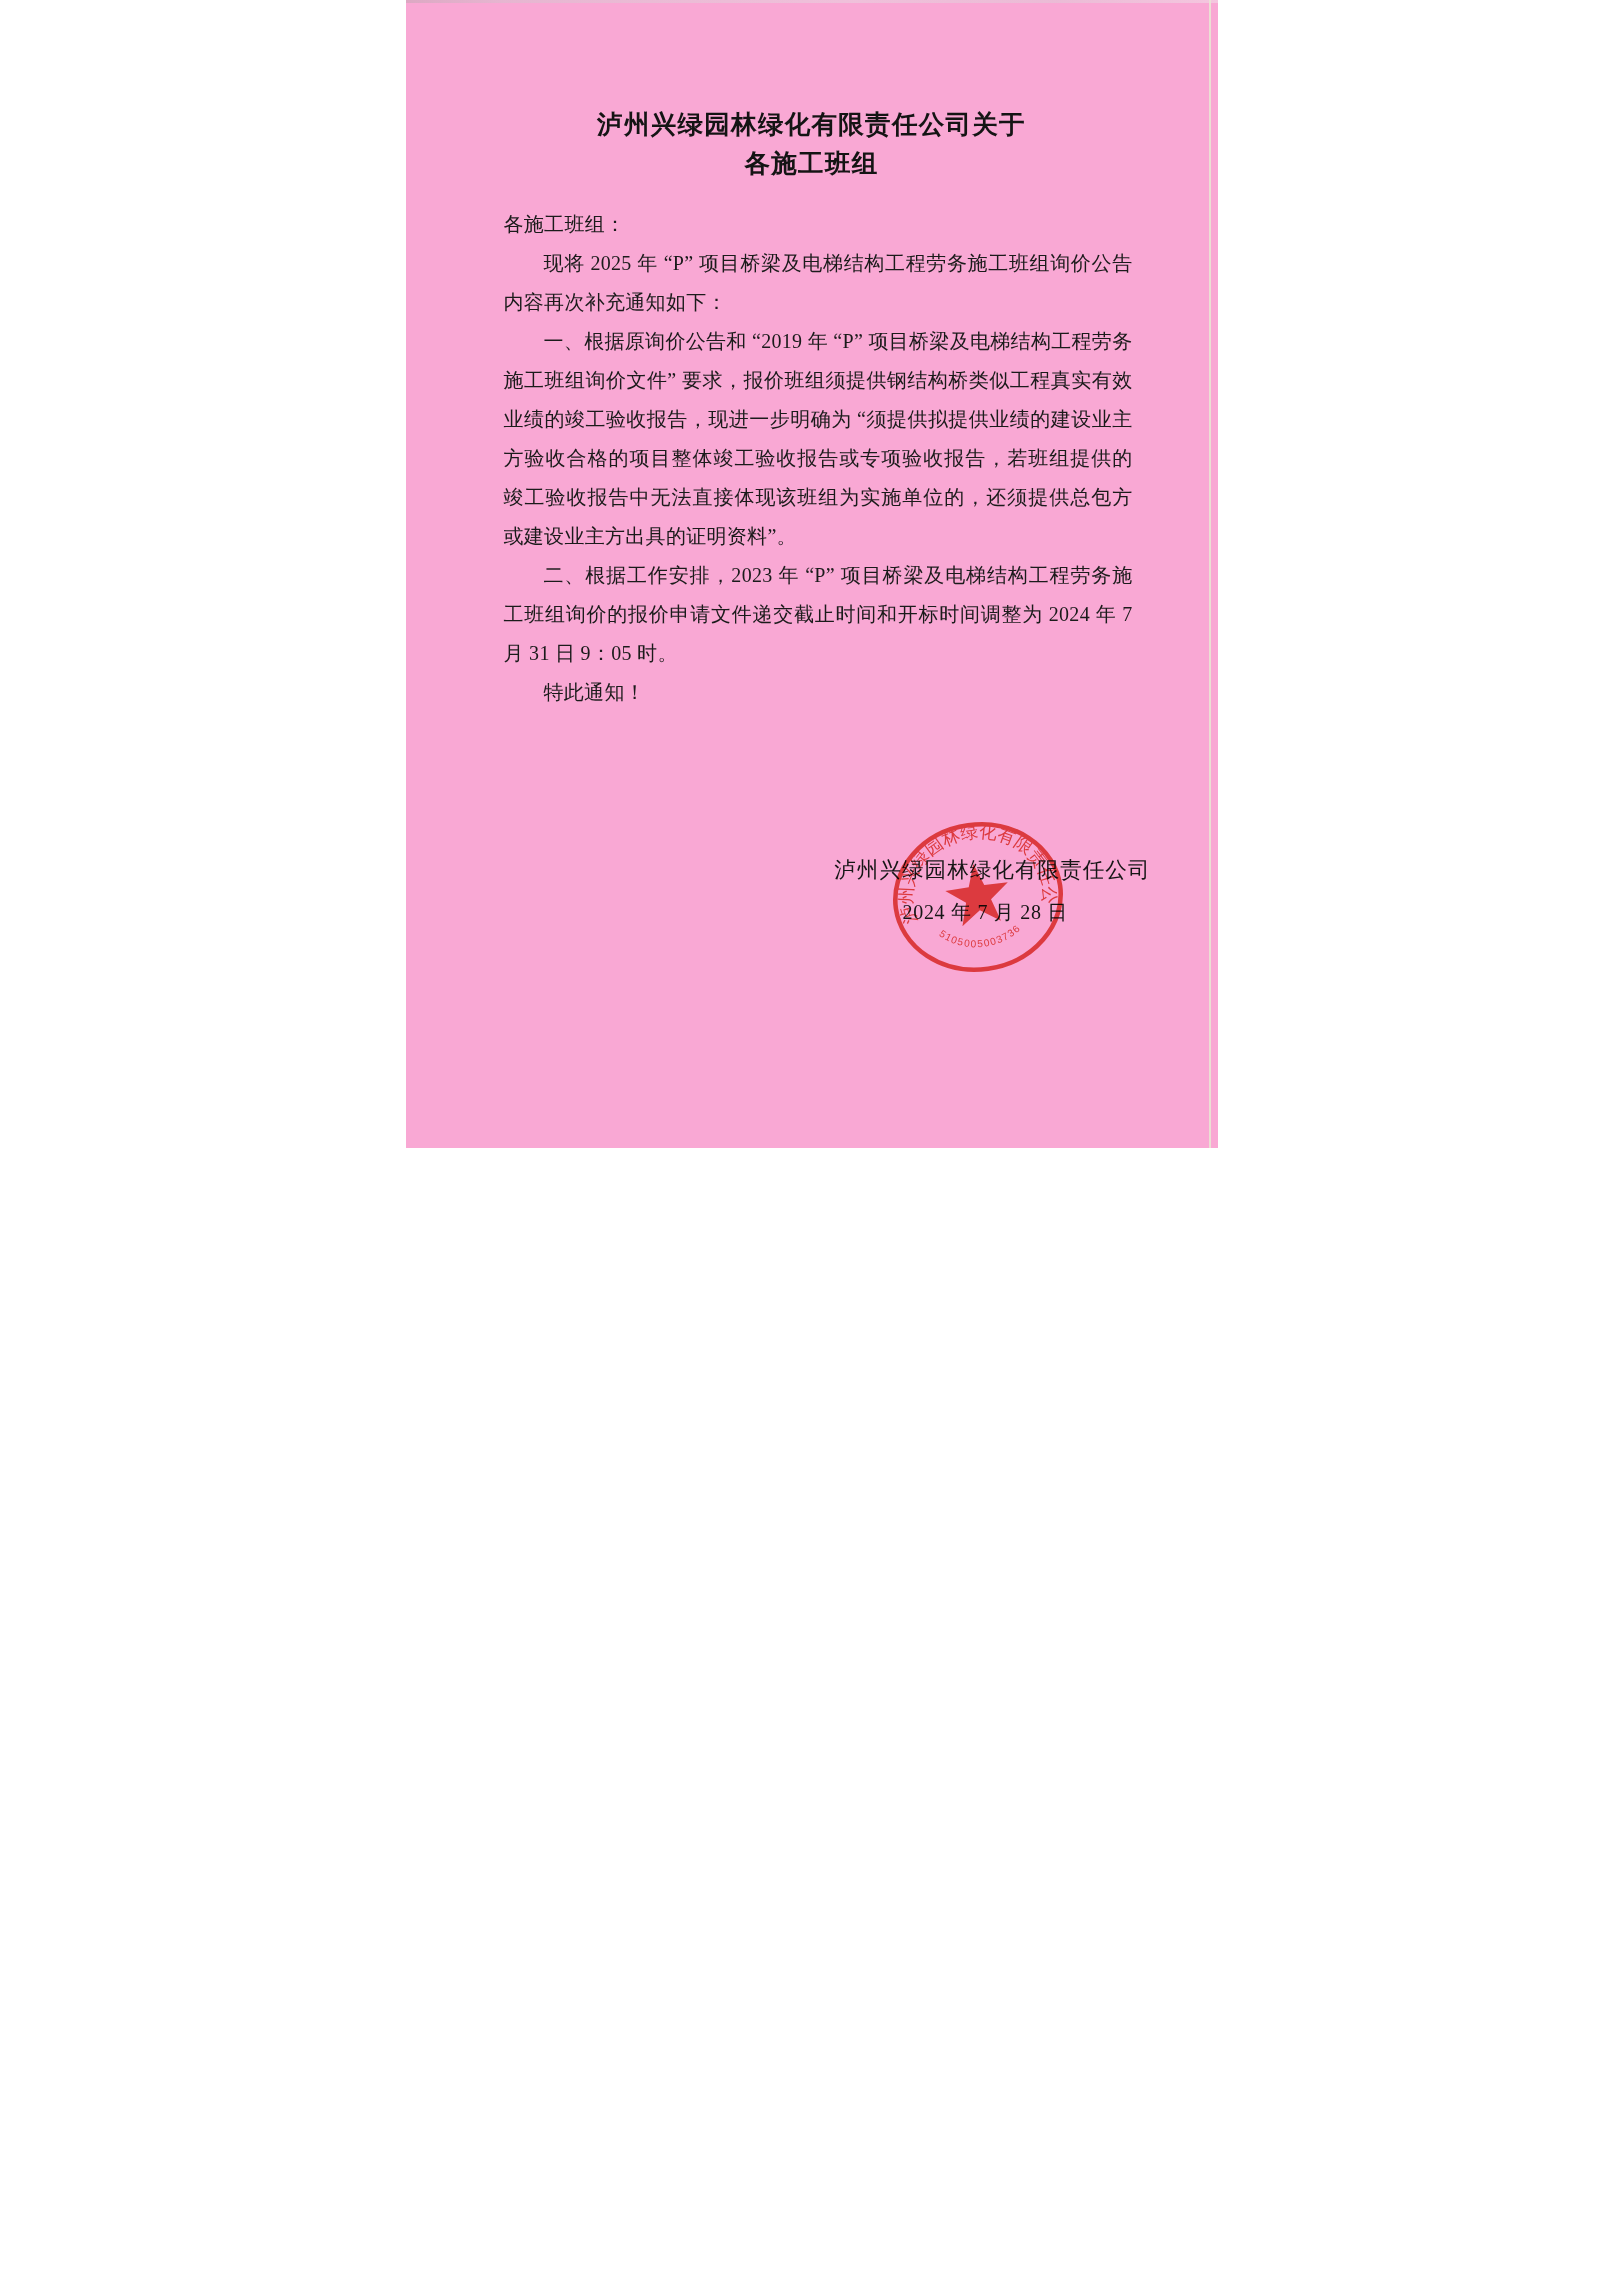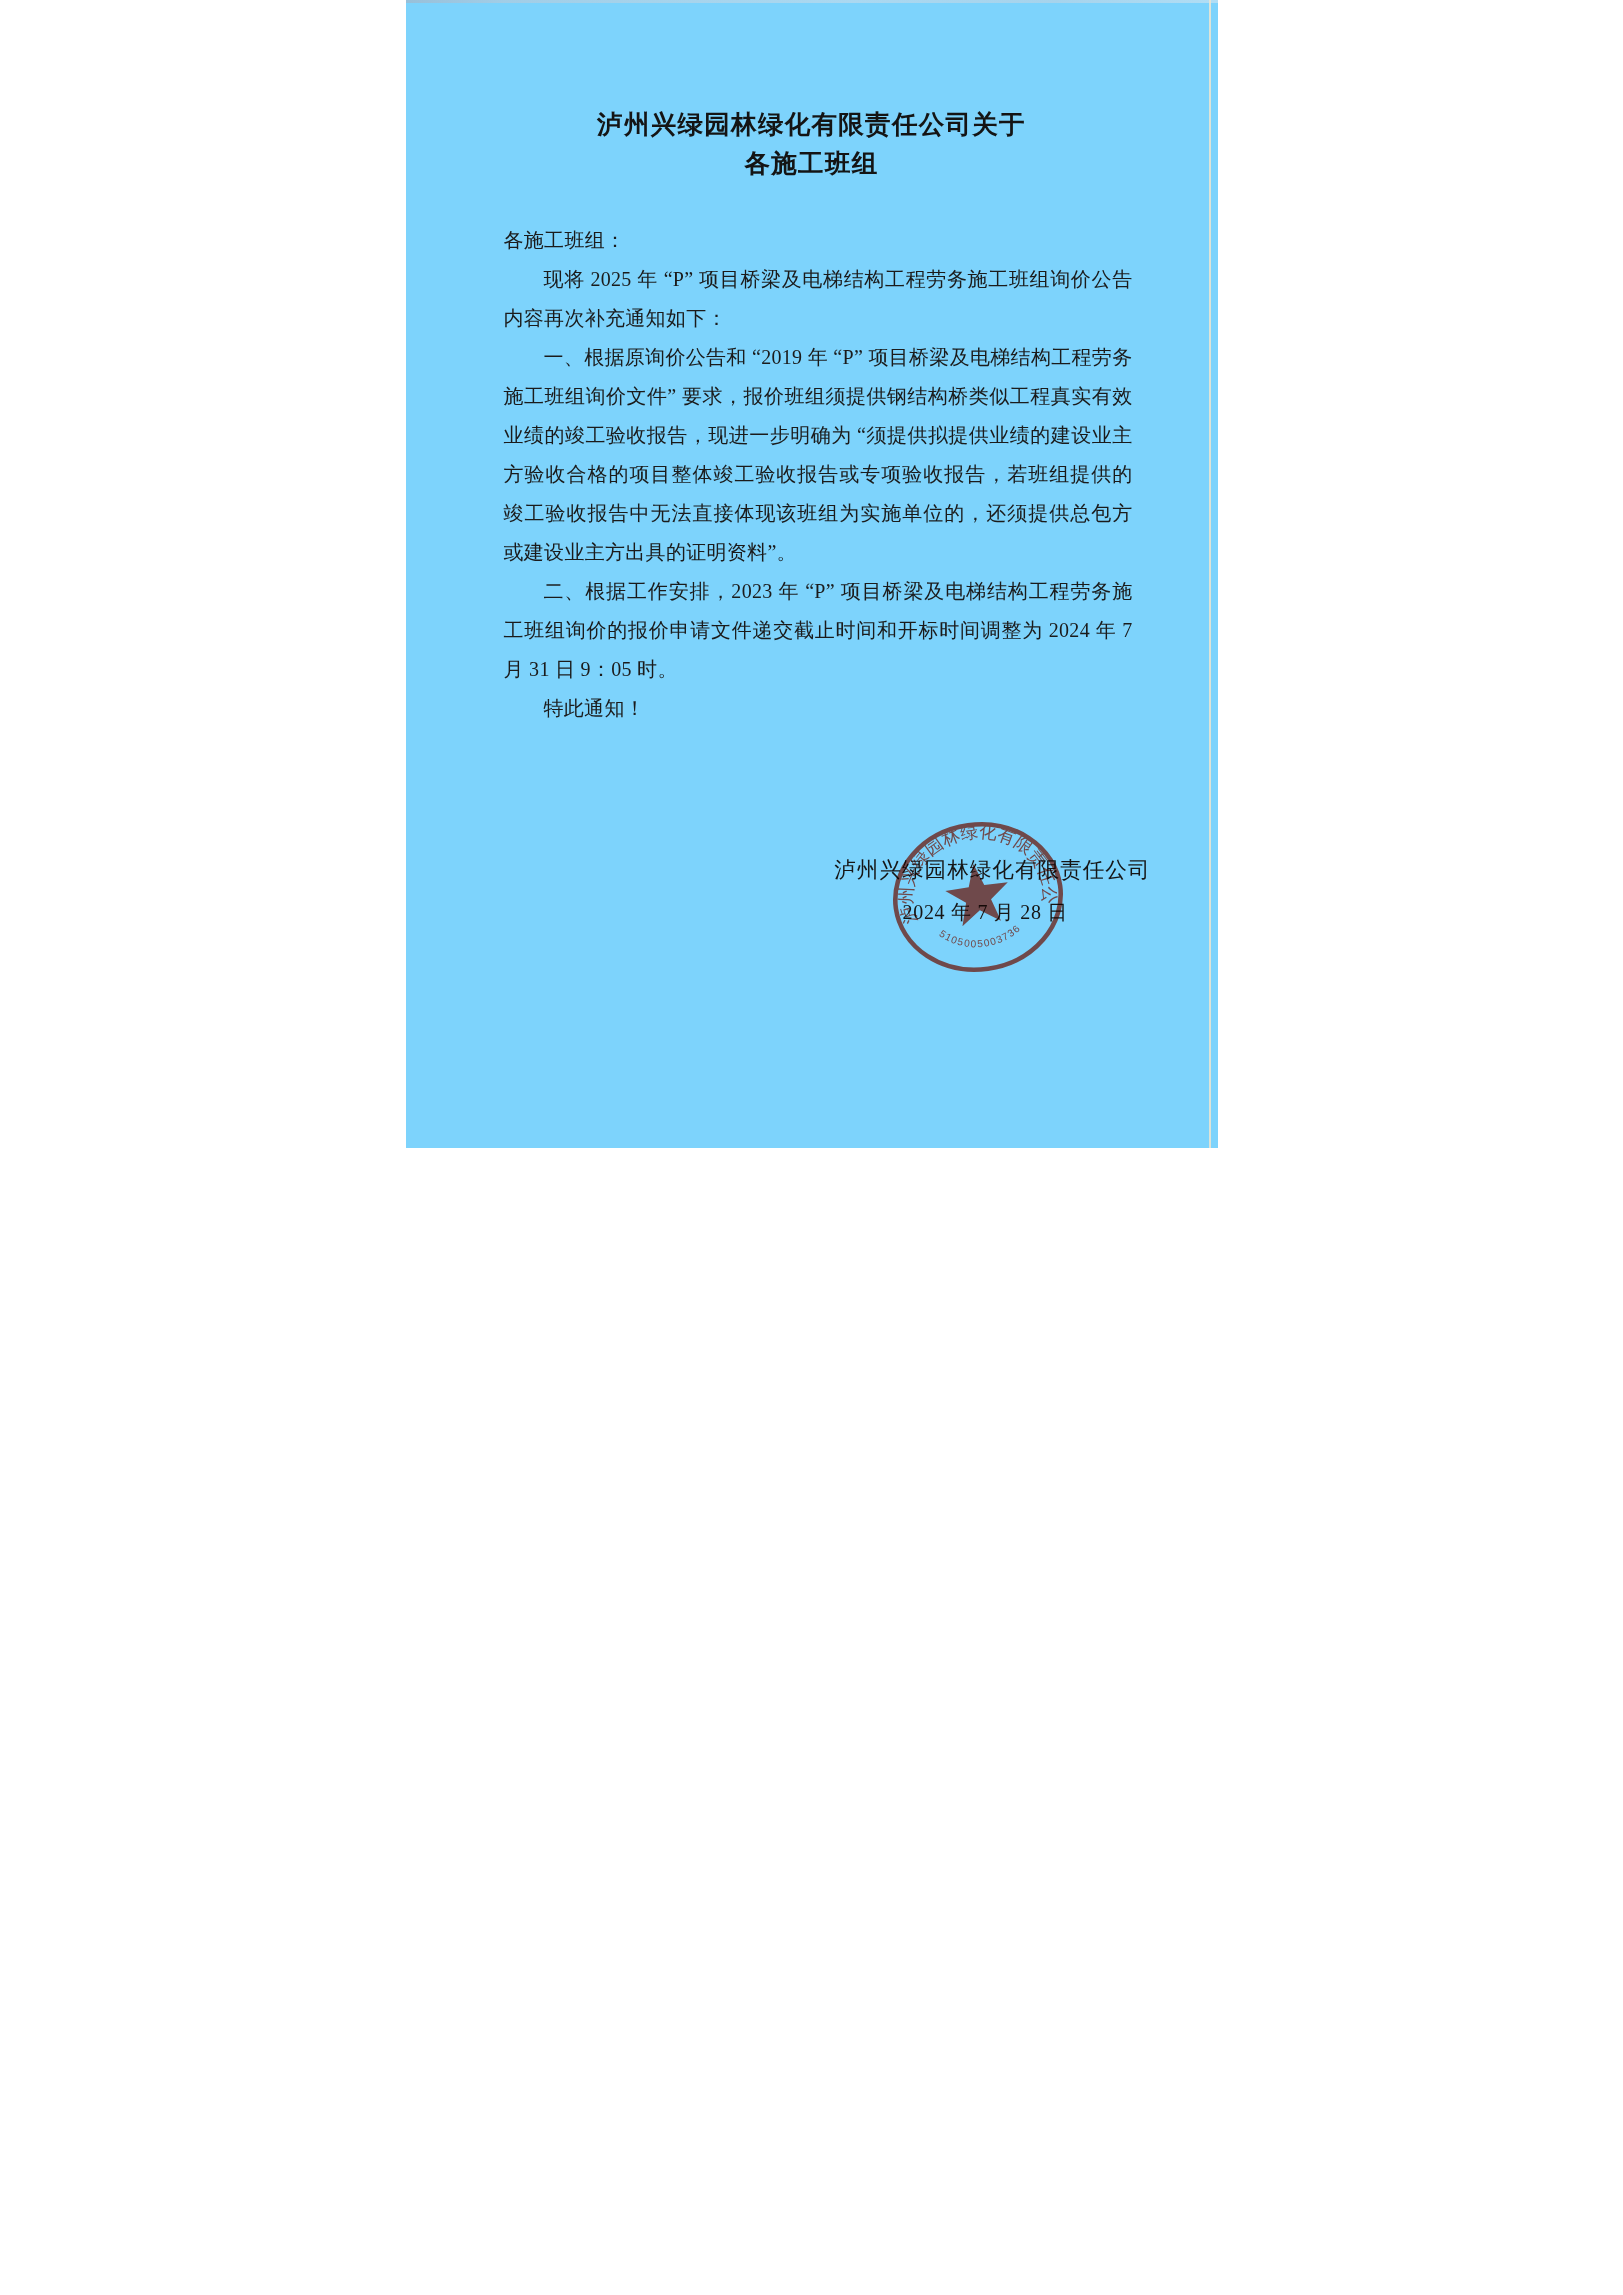--- a/index.html
+++ b/index.html
@@ -1,21 +1,21 @@
 <!DOCTYPE html>
 <html style="font-size:10.5px"><head>
 <meta charset="utf-8">
 <style>
   html,body { margin:0; padding:0; background:#ffffff; }
   .page {
     position: relative;
     width: 812px;
     height: 1148px;
     margin: 0 auto;
-    background: #7dd3fc;
+    background: #f9a8d4;
     overflow: hidden;
     color: #1c1c1c;
     font-family: "Liberation Serif", "DejaVu Serif", serif;
   }
   
   .scan-top-edge {
     position:absolute; top:0; left:0; right:0; height:2.6px;
     background: linear-gradient(90deg, #b9a8ae 0%, #cfc6cc 12%, #d8d2d6 30%, #e3dee2 55%, #d9d3d8 80%, #efeaec 100%);
     opacity:0.45;
   }
@@ -28,21 +28,21 @@
     text-align:center;
     font-family:"Liberation Sans","DejaVu Sans",sans-serif;
     font-weight:700;
     font-size:25.5px;
     line-height:39px;
     letter-spacing:1.3px;
     color:#141414;
   }
   .title-line { white-space:nowrap; }
   .body-block {
-    margin-top:38px;
+    margin-top:22px;
     padding:0 85px 0 98px;
     font-size:20px;
     line-height:39px;
     letter-spacing:0.3px;
     text-align:justify;
     color:#1b1b1b;
   }
   .body-block p { margin:0; }
   .p-indent { text-indent:2em; }
   .signature-company {

